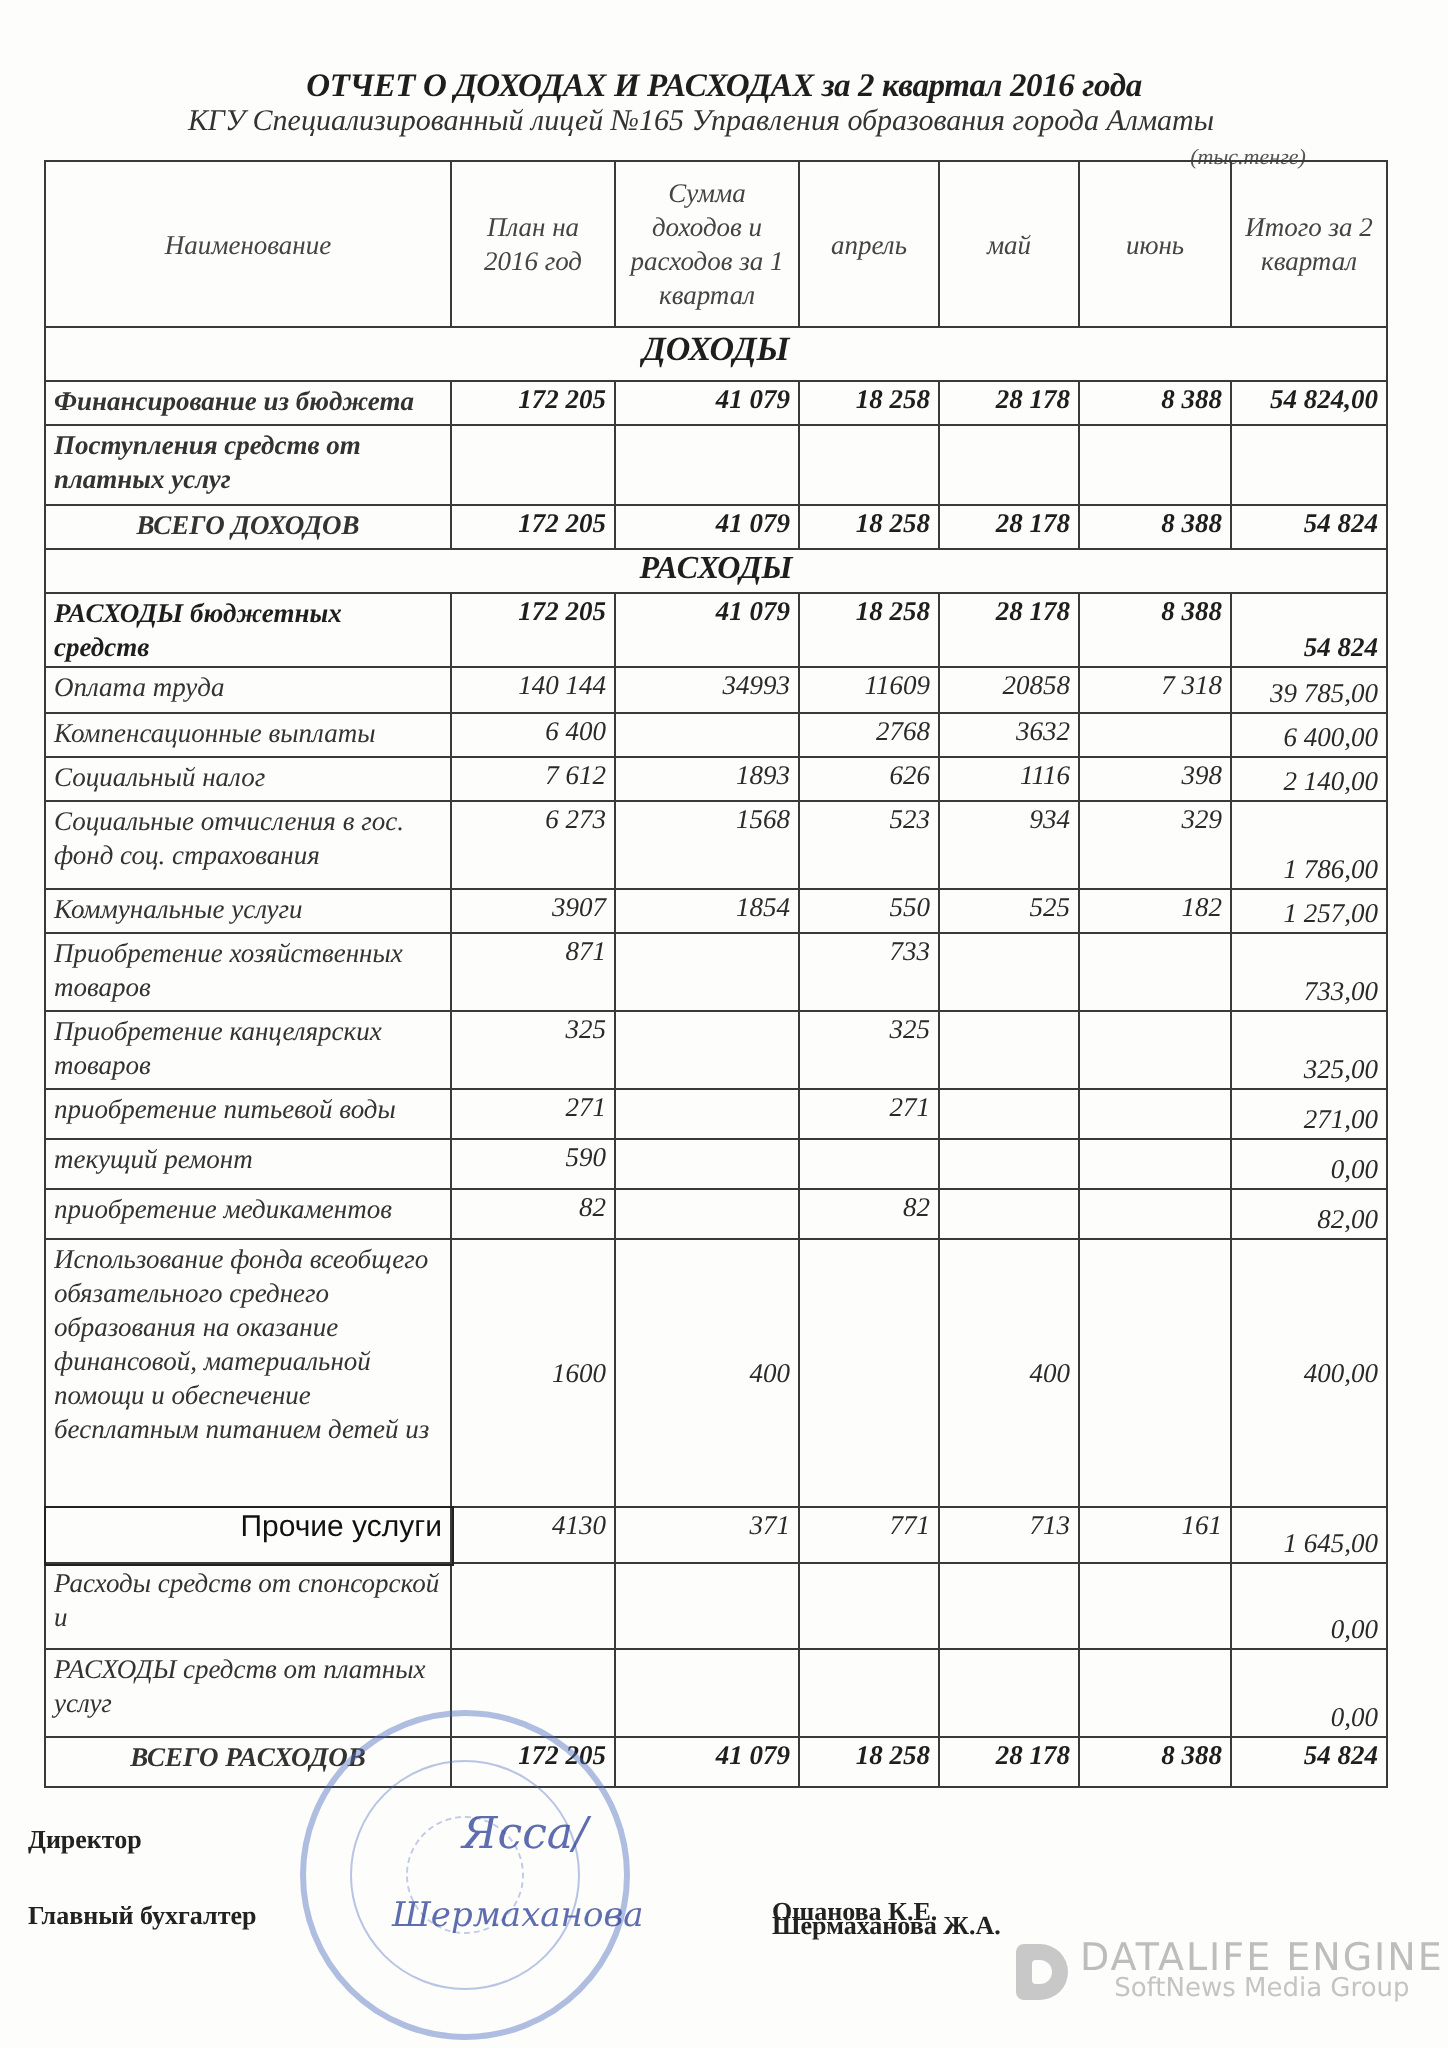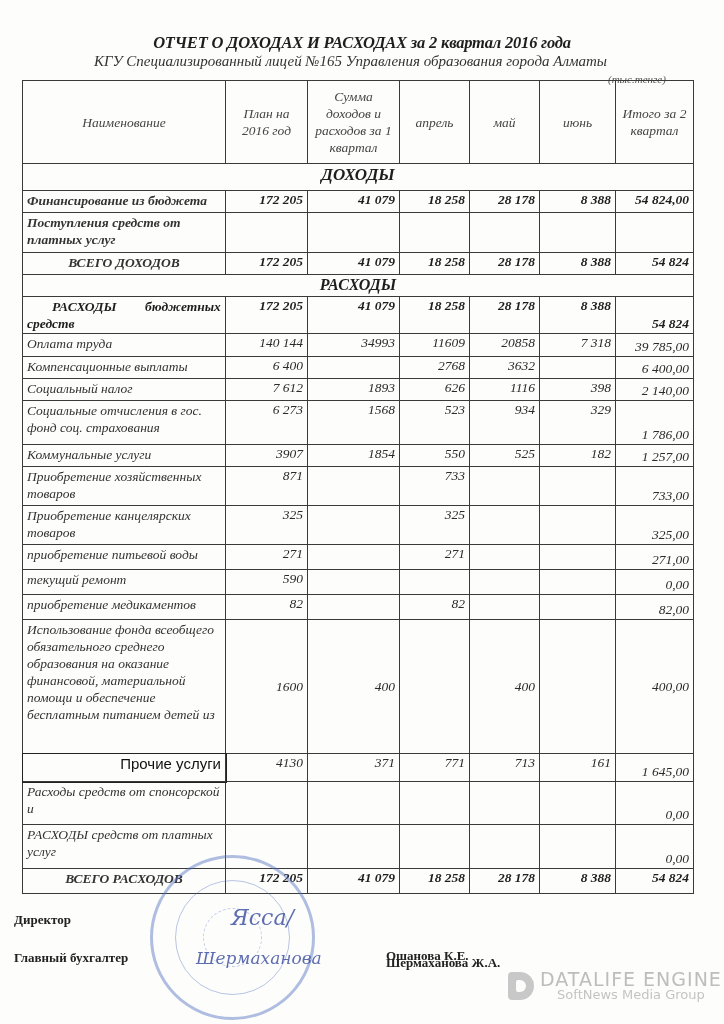--- a/index.html
+++ b/index.html
@@ -10,34 +10,34 @@
   .title {
     position:absolute; left:0; top:33px; width:724px; text-align:center;
     font-size:16.5px; font-weight:bold; font-style:italic; color:#1e1e1e; letter-spacing:-0.2px;
   }
   .title .normal { font-weight:bold; }
   .subtitle {
     position:absolute; left:0; top:53px; width:701px; text-align:center;
     font-size:15px; font-style:italic; color:#333;
   }
   .units {
-    position:absolute; left:608px; top:73px; width:80px; text-align:left;
+    position:absolute; left:584px; top:73px; width:80px; text-align:center;
     font-size:11px; font-style:italic; color:#555;
   }
   table.report {
     position:absolute; left:22px; top:80px; width:671px;
     border-collapse:collapse; table-layout:fixed;
     font-style:italic; font-size:13.5px;
   }
   table.report td, table.report th {
     border:1.3px solid #3a3a3a; padding:1px 4px; vertical-align:top;
   }
   th { font-weight:normal; text-align:center; vertical-align:middle !important; color:#444; font-size:13.5px; line-height:17px; }
   .num { text-align:right; }
-  .bold { font-weight:bold; color:#1e1e1e;margin-left:25px; }
+  .bold { font-weight:bold; color:#1e1e1e; }
   .section { text-align:center; font-size:16px; border-left:1.3px solid #3a3a3a; }
   .section-big { font-size:17px; }
   .nm { line-height:17px; color:#333; }
   .bot { vertical-align:bottom !important; }
   .mid { vertical-align:middle !important; }
   .plain { font-style:normal; font-family:"Liberation Sans", sans-serif; font-size:15px; color:#111; outline:1.5px solid #222;text-align:right; }
   .signs { position:absolute; left:14px; font-size:13px; font-weight:bold; font-style:normal; color:#222; font-family:"Liberation Serif", serif; }
   .stamp {
     position:absolute; left:150px; top:855px; width:165px; height:165px; border-radius:50%;
     border:3px solid rgba(80,110,190,0.45); box-sizing:border-box;

